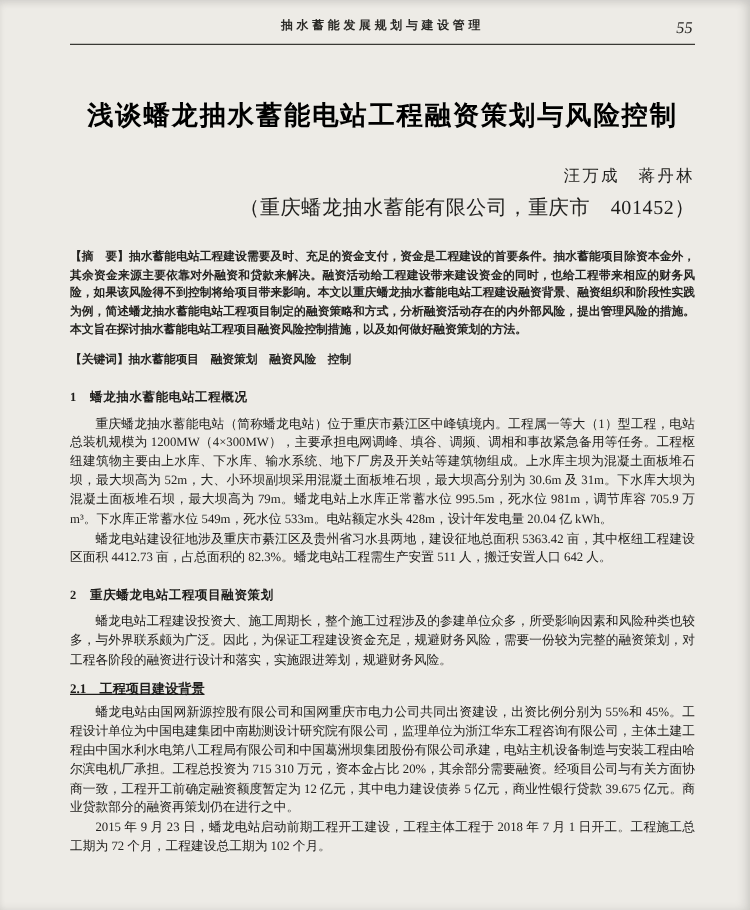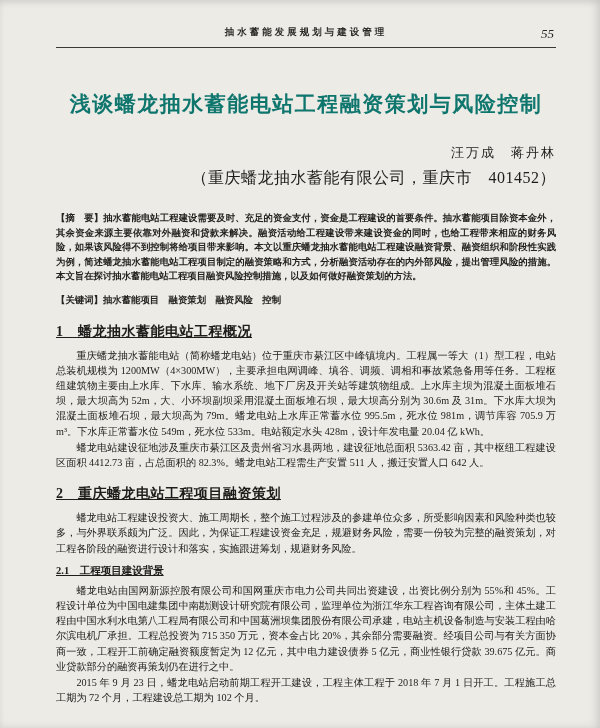--- a/index.html
+++ b/index.html
@@ -10,21 +10,21 @@
   .page {
     position: relative;
     width: 600px;
     height: 728px;
     margin: 0 auto;
     background: #edebe6;
     color: #1e1d1b;
     font-family: "Liberation Serif", "DejaVu Serif", serif;
     overflow: hidden;
     box-sizing: border-box;
-    padding: 26px 44px 0 56px;
+    padding: 14px 44px 0 56px;
     box-shadow: inset -4px 0 8px rgba(0,0,0,0.10), inset 0 3px 6px rgba(0,0,0,0.06);
   }
   .page-header {
     position: relative;
     height: 18px;
     font-size: 9.5px;
     color: #2a2926;
   }
   .running-head {
     display: block;
@@ -44,21 +44,21 @@
     height: 1px;
     background: #3a3935;
     margin-top: 3px;
   }
   .article-title {
     margin: 42px 0 0 0;
     text-align: center;
     font-size: 21px;
     font-weight: bold;
     letter-spacing: 1.5px;
-    color: #0f766e;
+    color: #000000;
   }
   .authors {
     margin-top: 26px;
     text-align: right;
     font-size: 13px;
     letter-spacing: 2px;
   }
   .affiliation {
     margin-top: 6px;
     text-align: right;
@@ -71,24 +71,23 @@
     font-weight: bold;
     line-height: 14.6px;
     text-align: justify;
     color: #242320;
   }
   .abstract { margin-top: 22px; }
   .keywords { margin-top: 9px; }
   .block-label { font-weight: bold; }
   .section-heading {
     margin: 15px 0 7px 0;
-    font-size: 14px;
+    font-size: 10px;
     font-weight: bold;
     letter-spacing: 0.5px;
-    text-decoration: underline;
   }
   .subsection-heading {
     margin: 8px 0 5px 0;
     font-size: 10.5px;
     font-weight: bold;
     text-decoration: underline;
   }
   .body-para {
     margin: 0 0 1px 0;
     font-size: 10.2px;
@@ -119,16 +118,16 @@
   <p class="keywords"><span class="block-label">【关键词】</span><span>抽水蓄能项目　融资策划　融资风险　控制</span></p>
 
   <h2 class="section-heading">1　蟠龙抽水蓄能电站工程概况</h2>
   <p class="body-para">重庆蟠龙抽水蓄能电站（简称蟠龙电站）位于重庆市綦江区中峰镇境内。工程属一等大（1）型工程，电站总装机规模为 1200MW（4×300MW），主要承担电网调峰、填谷、调频、调相和事故紧急备用等任务。工程枢纽建筑物主要由上水库、下水库、输水系统、地下厂房及开关站等建筑物组成。上水库主坝为混凝土面板堆石坝，最大坝高为 52m，大、小环坝副坝采用混凝土面板堆石坝，最大坝高分别为 30.6m 及 31m。下水库大坝为混凝土面板堆石坝，最大坝高为 79m。蟠龙电站上水库正常蓄水位 995.5m，死水位 981m，调节库容 705.9 万 m³。下水库正常蓄水位 549m，死水位 533m。电站额定水头 428m，设计年发电量 20.04 亿 kWh。</p>
   <p class="body-para">蟠龙电站建设征地涉及重庆市綦江区及贵州省习水县两地，建设征地总面积 5363.42 亩，其中枢纽工程建设区面积 4412.73 亩，占总面积的 82.3%。蟠龙电站工程需生产安置 511 人，搬迁安置人口 642 人。</p>
 
   <h2 class="section-heading">2　重庆蟠龙电站工程项目融资策划</h2>
   <p class="body-para">蟠龙电站工程建设投资大、施工周期长，整个施工过程涉及的参建单位众多，所受影响因素和风险种类也较多，与外界联系颇为广泛。因此，为保证工程建设资金充足，规避财务风险，需要一份较为完整的融资策划，对工程各阶段的融资进行设计和落实，实施跟进筹划，规避财务风险。</p>
 
   <h3 class="subsection-heading">2.1　工程项目建设背景</h3>
-  <p class="body-para">蟠龙电站由国网新源控股有限公司和国网重庆市电力公司共同出资建设，出资比例分别为 55%和 45%。工程设计单位为中国电建集团中南勘测设计研究院有限公司，监理单位为浙江华东工程咨询有限公司，主体土建工程由中国水利水电第八工程局有限公司和中国葛洲坝集团股份有限公司承建，电站主机设备制造与安装工程由哈尔滨电机厂承担。工程总投资为 715 350 万元，资本金占比 20%，其余部分需要融资。经项目公司与有关方面协商一致，工程开工前确定融资额度暂定为 12 亿元，其中电力建设债券 5 亿元，商业性银行贷款 39.675 亿元。商业贷款部分的融资再策划仍在进行之中。</p>
+  <p class="body-para">蟠龙电站由国网新源控股有限公司和国网重庆市电力公司共同出资建设，出资比例分别为 55%和 45%。工程设计单位为中国电建集团中南勘测设计研究院有限公司，监理单位为浙江华东工程咨询有限公司，主体土建工程由中国水利水电第八工程局有限公司和中国葛洲坝集团股份有限公司承建，电站主机设备制造与安装工程由哈尔滨电机厂承担。工程总投资为 715 310 万元，资本金占比 20%，其余部分需要融资。经项目公司与有关方面协商一致，工程开工前确定融资额度暂定为 12 亿元，其中电力建设债券 5 亿元，商业性银行贷款 39.675 亿元。商业贷款部分的融资再策划仍在进行之中。</p>
   <p class="body-para">2015 年 9 月 23 日，蟠龙电站启动前期工程开工建设，工程主体工程于 2018 年 7 月 1 日开工。工程施工总工期为 72 个月，工程建设总工期为 102 个月。</p>
 
 </div>
 
 </body></html>

